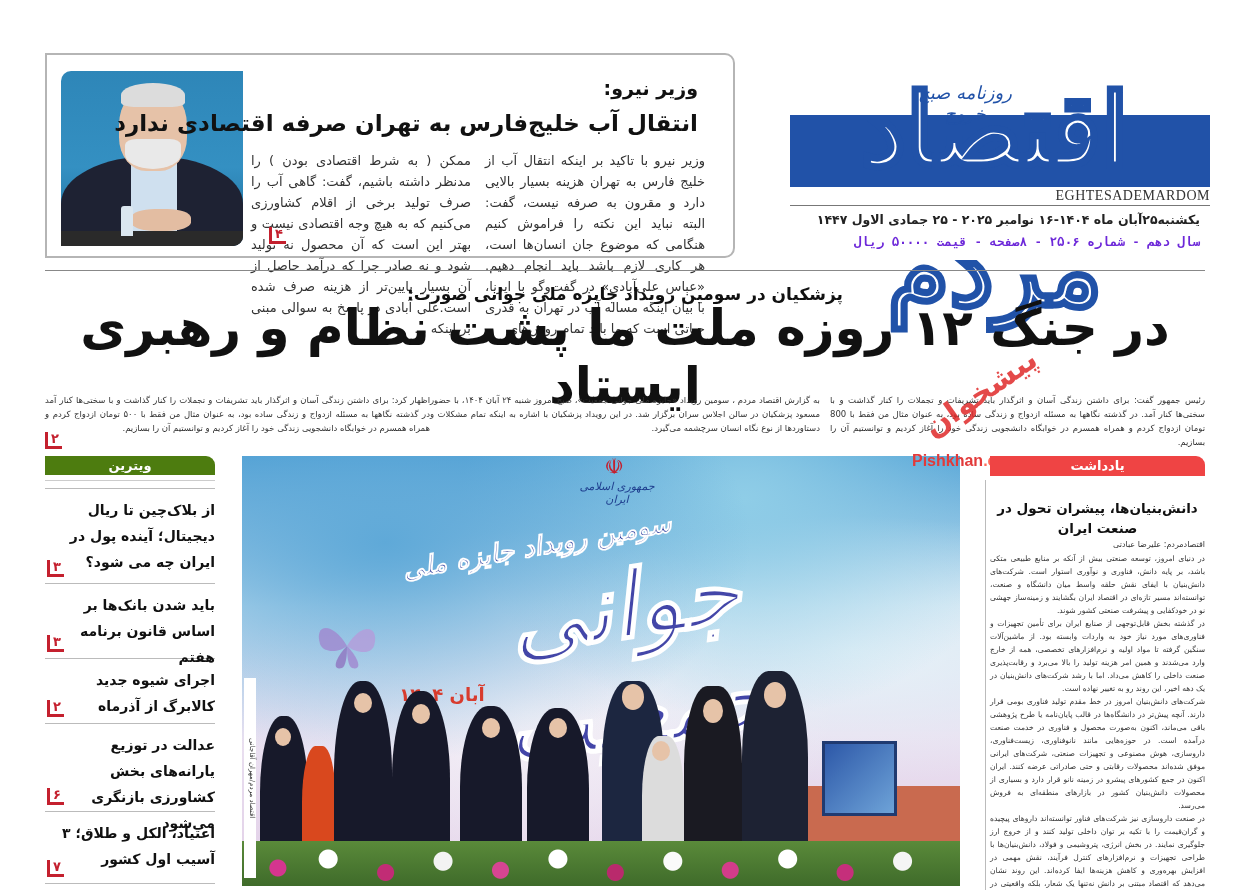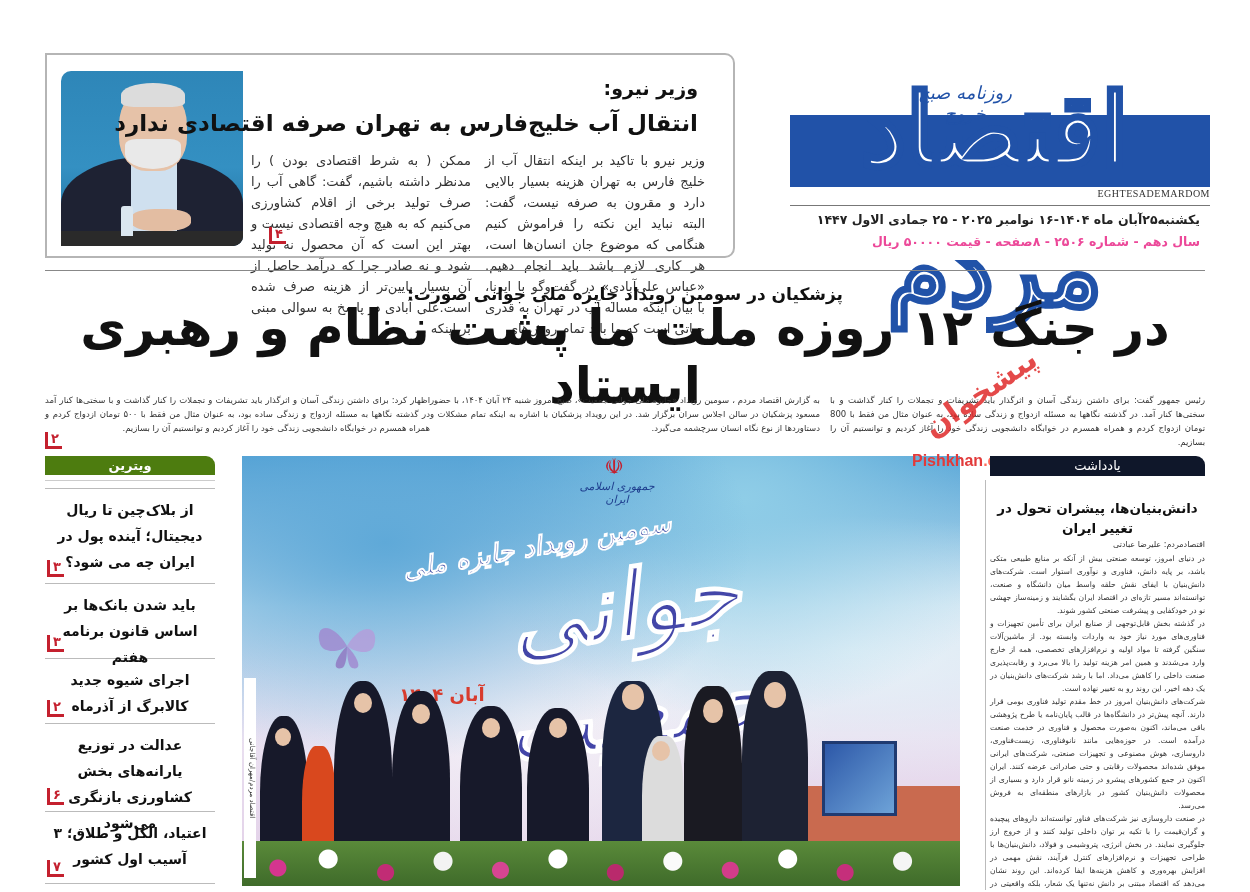--- a/index.html
+++ b/index.html
@@ -27,33 +27,33 @@
     -webkit-text-stroke: 4px #2152a8;
     letter-spacing: -6px;
   }
   .masthead .tagline {
     position: absolute; left: 125px; top: 42px; width: 140px;
     font-family: "DejaVu Serif", serif; font-style: italic;
     font-size: 18px; color: #2152a8; text-align: center; direction: rtl;
   }
   .masthead .latin {
     position: absolute; right: 0; top: 148px;
-    font-family: "Liberation Serif", serif; font-size: 10px; color: #333;
+    font-family: "Liberation Serif", serif; font-size: 14px; color: #333;
     letter-spacing: 0.5px;
   }
   .masthead .rule {
     position: absolute; left: 20px; right: 0; top: 165px; height: 1px; background: #777;
   }
   .masthead .date-line {
     position: absolute; right: 10px; top: 172px;
     font-size: 12.5px; font-weight: bold; color: #222; direction: rtl;
   }
   .masthead .issue-line {
     position: absolute; right: 10px; top: 194px;
-    font-size: 12.5px; font-weight: bold; color: #ec4899; direction: rtl;
+    font-size: 12.5px; font-weight: bold; color: #6d28d9; direction: rtl; font-family: Liberation Mono, monospace;
   }
 
   
   .top-box {
     position: absolute; left: 45px; top: 53px; width: 690px; height: 205px;
     border: 2px solid #b5b5b5; border-radius: 0 10px 10px 0;
     background: #fff;
   }
   .top-photo {
     position: absolute; left: 14px; top: 16px; width: 182px; height: 175px;
@@ -148,21 +148,21 @@
   }
   .vitrin-lines { height: 14px; border-bottom: 1px solid #bbb; position: relative; }
   .vitrin-lines::before {
     content: ""; position: absolute; left: 0; right: 0; top: 5px; height: 1px; background: #ccc;
   }
   .vitrin-item {
     position: relative; border-bottom: 1px solid #bbb; padding: 8px 0 4px 0;
     direction: rtl; text-align: center;
   }
   .vitrin-item .title {
-    font-size: 14px; font-weight: bold; line-height: 26px; color: #111;
+    font-size: 14px; font-weight: bold; line-height: 26px; color: #111; text-align: right;
   }
   .vitrin-item .ref { position: absolute; left: 2px; bottom: 6px; }
 
   
   .center-photo {
     position: absolute; left: 242px; top: 456px; width: 718px; height: 430px; overflow: hidden;
     background:
       radial-gradient(ellipse at 20% 20%, #5fa9d8 0%, transparent 45%),
       radial-gradient(ellipse at 70% 10%, #8fcde7 0%, transparent 40%),
       radial-gradient(ellipse at 85% 45%, #e8f2f8 0%, transparent 40%),
@@ -235,22 +235,22 @@
   .pishkhan {
     position: absolute; left: 912px; top: 452px;
     font-family: "Liberation Sans", sans-serif; font-size: 16px; color: #e23a3a; font-weight: bold;
   }
   .pishkhan-fa {
     position: absolute; left: 915px; top: 375px; transform: rotate(-35deg);
     font-size: 30px; color: #e02a2a; font-weight: bold; opacity: 0.85; direction: rtl;
   }
   .yad-header {
     position: absolute; left: 990px; top: 456px; width: 215px; height: 20px;
-    background: #0f172a; border-radius: 0 9px 0 0;
-    color: #fff; font-size: 13px; font-weight: normal;
+    background: #ef4444; border-radius: 0 9px 0 0;
+    color: #fff; font-size: 13px; font-weight: bold;
     text-align: center; line-height: 20px; direction: rtl;
   }
   .yad-vline {
     position: absolute; left: 985px; top: 480px; width: 1px; height: 410px; background: #bbb;
   }
   .yad-title {
     position: absolute; left: 990px; top: 498px; width: 215px;
     font-size: 13.5px; font-weight: bold; line-height: 20px; text-align: center; direction: rtl; color: #111;
   }
   .yad-byline {
@@ -372,20 +372,20 @@
   <div class="photo-credit">اقتصاد مردم/مهران آقاجانی</div>
 </div>
 
 <div class="pishkhan-fa">پیشخوان</div>
 <div class="pishkhan">
   <span>Pishkhan</span><span style="color:#ff6b5a;">.com</span>
 </div>
 
 <div class="yad-header">یادداشت</div>
 <div class="yad-vline"></div>
-<div class="yad-title">دانش‌بنیان‌ها، پیشران تحول در تغییر ایران</div>
+<div class="yad-title">دانش‌بنیان‌ها، پیشران تحول در صنعت ایران</div>
 <div class="yad-byline">اقتصادمردم: علیرضا عبادتی</div>
 <div class="yad-body">
   <p>در دنیای امروز، توسعه صنعتی بیش از آنکه بر منابع طبیعی متکی باشد، بر پایه دانش، فناوری و نوآوری استوار است. شرکت‌های دانش‌بنیان با ایفای نقش حلقه واسط میان دانشگاه و صنعت، توانسته‌اند مسیر تازه‌ای در اقتصاد ایران بگشایند و زمینه‌ساز جهشی نو در خودکفایی و پیشرفت صنعتی کشور شوند.</p>
   <p>در گذشته بخش قابل‌توجهی از صنایع ایران برای تأمین تجهیزات و فناوری‌های مورد نیاز خود به واردات وابسته بود. از ماشین‌آلات سنگین گرفته تا مواد اولیه و نرم‌افزارهای تخصصی، همه از خارج وارد می‌شدند و همین امر هزینه تولید را بالا می‌برد و رقابت‌پذیری صنعت داخلی را کاهش می‌داد. اما با رشد شرکت‌های دانش‌بنیان در یک دهه اخیر، این روند رو به تغییر نهاده است.</p>
   <p>شرکت‌های دانش‌بنیان امروز در خط مقدم تولید فناوری بومی قرار دارند. آنچه پیش‌تر در دانشگاه‌ها در قالب پایان‌نامه یا طرح پژوهشی باقی می‌ماند، اکنون به‌صورت محصول و فناوری در خدمت صنعت درآمده است. در حوزه‌هایی مانند نانوفناوری، زیست‌فناوری، داروسازی، هوش مصنوعی و تجهیزات صنعتی، شرکت‌های ایرانی موفق شده‌اند محصولات رقابتی و حتی صادراتی عرضه کنند. ایران اکنون در جمع کشورهای پیشرو در زمینه نانو قرار دارد و بسیاری از محصولات دانش‌بنیان کشور در بازارهای منطقه‌ای به فروش می‌رسد.</p>
   <p>در صنعت داروسازی نیز شرکت‌های فناور توانسته‌اند داروهای پیچیده و گران‌قیمت را با تکیه بر توان داخلی تولید کنند و از خروج ارز جلوگیری نمایند. در بخش انرژی، پتروشیمی و فولاد، دانش‌بنیان‌ها با طراحی تجهیزات و نرم‌افزارهای کنترل فرآیند، نقش مهمی در افزایش بهره‌وری و کاهش هزینه‌ها ایفا کرده‌اند. این روند نشان می‌دهد که اقتصاد مبتنی بر دانش نه‌تنها یک شعار، بلکه واقعیتی در حال تحقق در ساختار صنعتی کشور است.</p>
 </div>
 
 </body></html>

